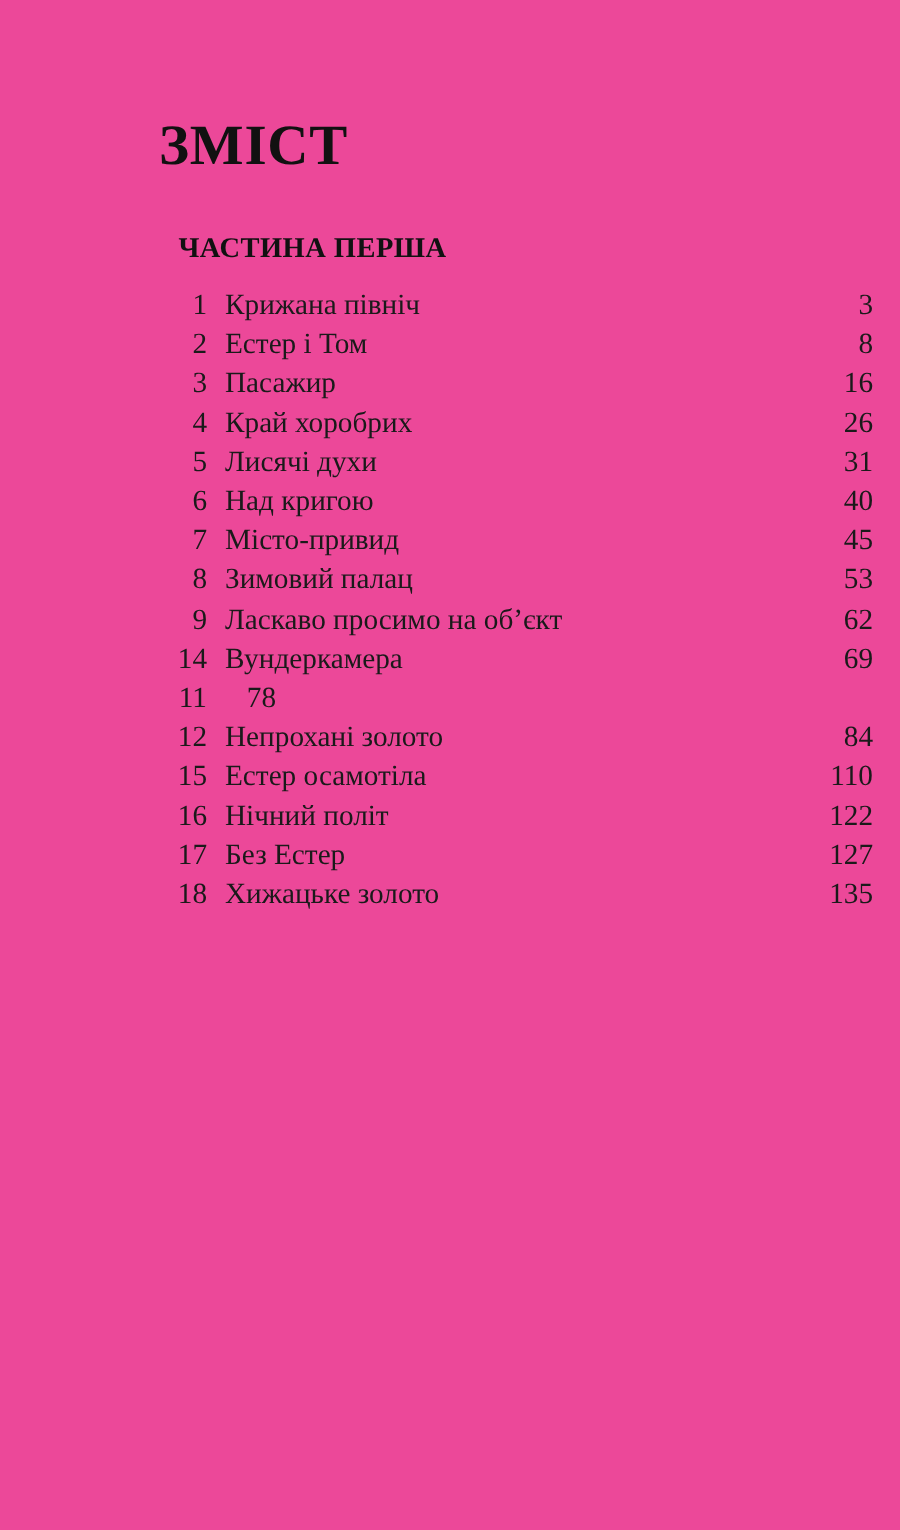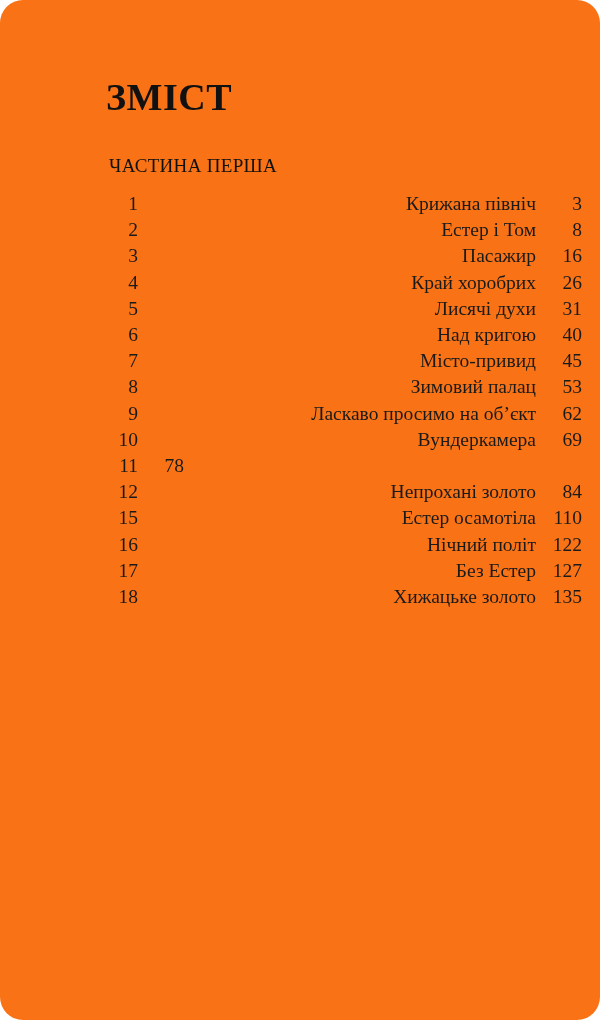--- a/index.html
+++ b/index.html
@@ -34,23 +34,23 @@
     font-size: 38px;
     font-weight: bold;
     letter-spacing: 0.5px;
     line-height: 1.0;
     margin: 0 0 0 0;
     color: #111111;
   }
 
   .part-heading {
     font-size: 19px;
-    font-weight: normal;
+    font-weight: bold;
     letter-spacing: 0.3px;
-    margin: 39px 0 0 3px;
+    margin: 39px 0 0 13px;
     color: #111111;
   }
 
   .toc-list {
     margin: 14px 0 0 0;
     padding: 0;
     list-style: none;
   }
 
   .toc-entry {
@@ -67,33 +67,32 @@
     width: 32px;
     text-align: right;
     padding-right: 0;
   }
 
   .entry-title {
     flex: 1 1 auto;
     padding-left: 12px;
     overflow: hidden;
     text-overflow: clip;
-    text-align: right;
   }
 
   .entry-page {
     flex: 0 0 auto;
     width: 46px;
     text-align: right;
   }
 </style>
 </head>
 <body style="color: rgb(26, 26, 26);">
 
-<div class="page" style="background: #f97316; border-radius: 23px;">
+<div class="page" style="background: #ec4899;">
   <div class="content">
 
     <h1 class="toc-title">ЗМІСТ</h1>
 
     <h2 class="part-heading">ЧАСТИНА ПЕРША</h2>
 
     <ul class="toc-list" id="toc-list">
         <li class="toc-entry">
           <span class="entry-num">1</span>
           <span class="entry-title">Крижана північ</span>
@@ -133,21 +132,21 @@
           <span class="entry-num">8</span>
           <span class="entry-title">Зимовий палац</span>
           <span class="entry-page">53</span>
         </li>
         <li class="toc-entry">
           <span class="entry-num">9</span>
           <span class="entry-title">Ласкаво просимо на об’єкт</span>
           <span class="entry-page">62</span>
         </li>
         <li class="toc-entry">
-          <span class="entry-num">10</span>
+          <span class="entry-num">14</span>
           <span class="entry-title">Вундеркамера</span>
           <span class="entry-page">69</span>
         </li>
         <li class="toc-entry">
           <span class="entry-num">11</span>
           <span class="entry-page">78</span>
         </li>
         <li class="toc-entry">
           <span class="entry-num">12</span>
           <span class="entry-title">Непрохані золото</span>

